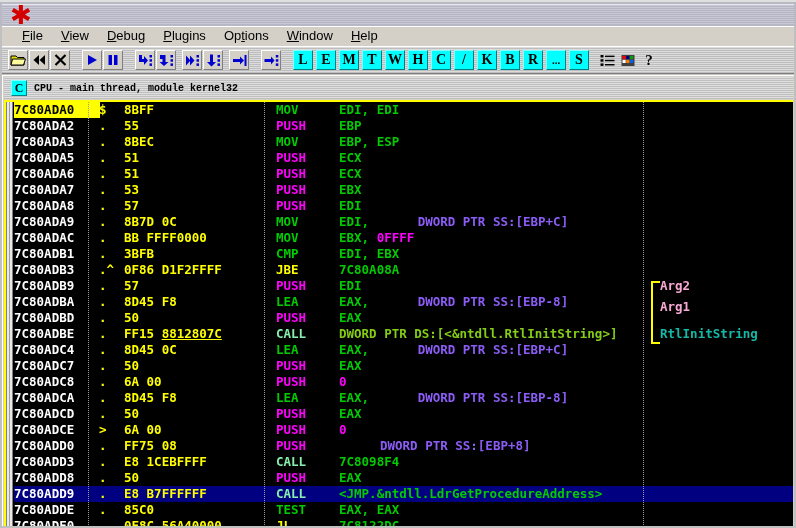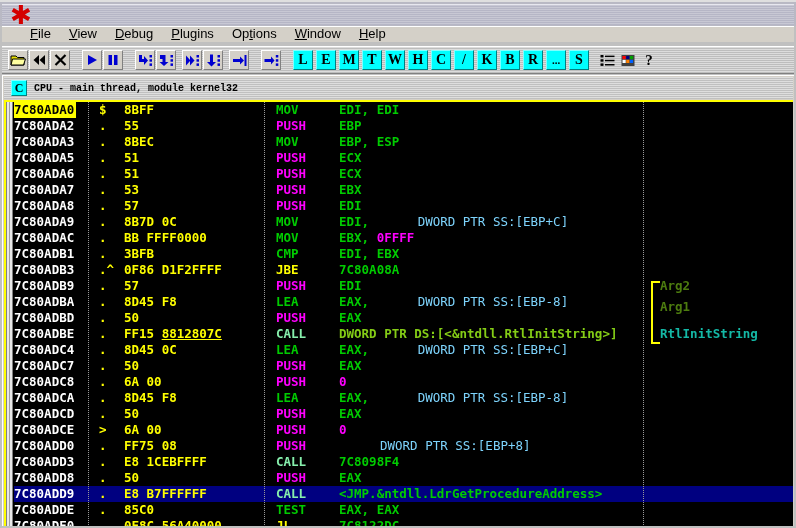--- a/index.html
+++ b/index.html
@@ -27,26 +27,26 @@
   }
   .olly-logo{
     position:absolute;left:8px;top:2px;width:26px;height:24px;
     color:#d40000;font-size:26px;line-height:22px;font-weight:bold;
     font-family:"DejaVu Sans", sans-serif;
     text-align:center;
   }
 
   
   .menubar{
-    position:absolute;left:2px;top:26px;width:792px;height:16px;
+    position:absolute;left:2px;top:26px;width:792px;height:23px;
     background:#d4d0c8;
     border-top:1px solid #ffffff;
     box-sizing:border-box;
-    display:flex;align-items:flex-end;
-    padding-left:20px;
+    display:flex;align-items:flex-start;
+    padding-left:12px;
   }
   .menuitem{
     font-family:"Liberation Sans", sans-serif;
     font-size:13px;color:#000;
     padding:1px 8px;margin-right:2px;
     cursor:default;white-space:nowrap;
   }
   .menuitem u{text-decoration:underline;}
 
   
@@ -137,50 +137,50 @@
     z-index:3;
   }
   .rows{position:absolute;left:8px;top:0;right:0;bottom:0;overflow:hidden;}
   .row{
     position:relative;height:16px;line-height:16px;
     font-family:"DejaVu Sans Mono", monospace;
     font-size:12.5px;
     white-space:pre;
   }
   .row.sel{background:#000080;}
-  .c-addr{position:absolute;left:0;  width:62px;color:#ffffff;font-weight:bold;}
+  .c-addr{position:absolute;left:0;  width:86px;color:#ffffff;font-weight:bold;}
   .row.cur .c-addr{background:#ffff00;color:#000000;}
   .c-mark{position:absolute;left:85px;width:22px;color:#ffff00;font-weight:bold;}
   .c-hex {position:absolute;left:110px;color:#ffff00;font-weight:bold;}
   .c-mn  {position:absolute;left:262px;color:#00cc00;font-weight:bold;}
   .c-op  {position:absolute;left:325px;color:#00cc00;font-weight:bold;}
   .mn-push{color:#ff00ff;}
   .mn-call{color:#86efac;}
   .mn-jcc {color:#ffff00;}
-  .op-ptr {color:#7dd3fc;font-weight:normal;padding-left:41px;}
+  .op-ptr {color:#8b5cf6;font-weight:bold;padding-left:41px;}
   .op-ptrl{color:#84cc16;font-weight:bold;}
   .op-imm {color:#ff00ff;margin-top:8px;}
   .hex-ul {text-decoration:underline;}
 
   
   .vsep{position:absolute;top:0;bottom:0;width:1px;z-index:2;
     background:repeating-linear-gradient(to bottom,#999 0px,#999 1px,transparent 1px,transparent 2px);}
 
   
   .argbox{position:absolute;left:645px;top:176px;width:150px;z-index:4;}
   .argbracket{
     position:absolute;left:0;top:3px;width:7px;height:59px;
     border-left:2px solid #ffff00;
     border-top:2px solid #ffff00;
     border-bottom:2px solid #ffff00;
   }
   .argtext{
     position:absolute;left:9px;
     font-family:"DejaVu Sans Mono", monospace;font-size:12.5px;
-    line-height:16px;color:#4d7c0f;font-weight:bold;white-space:pre;
+    line-height:16px;color:#f9a8d4;font-weight:bold;white-space:pre;
   }
   .argtext.red{color:#14b8a6;}
 </style>
 </head>
 <body>
 
 <div id="app">
 
   <div class="titlebar">
     <div class="titlebar-inner"></div>

